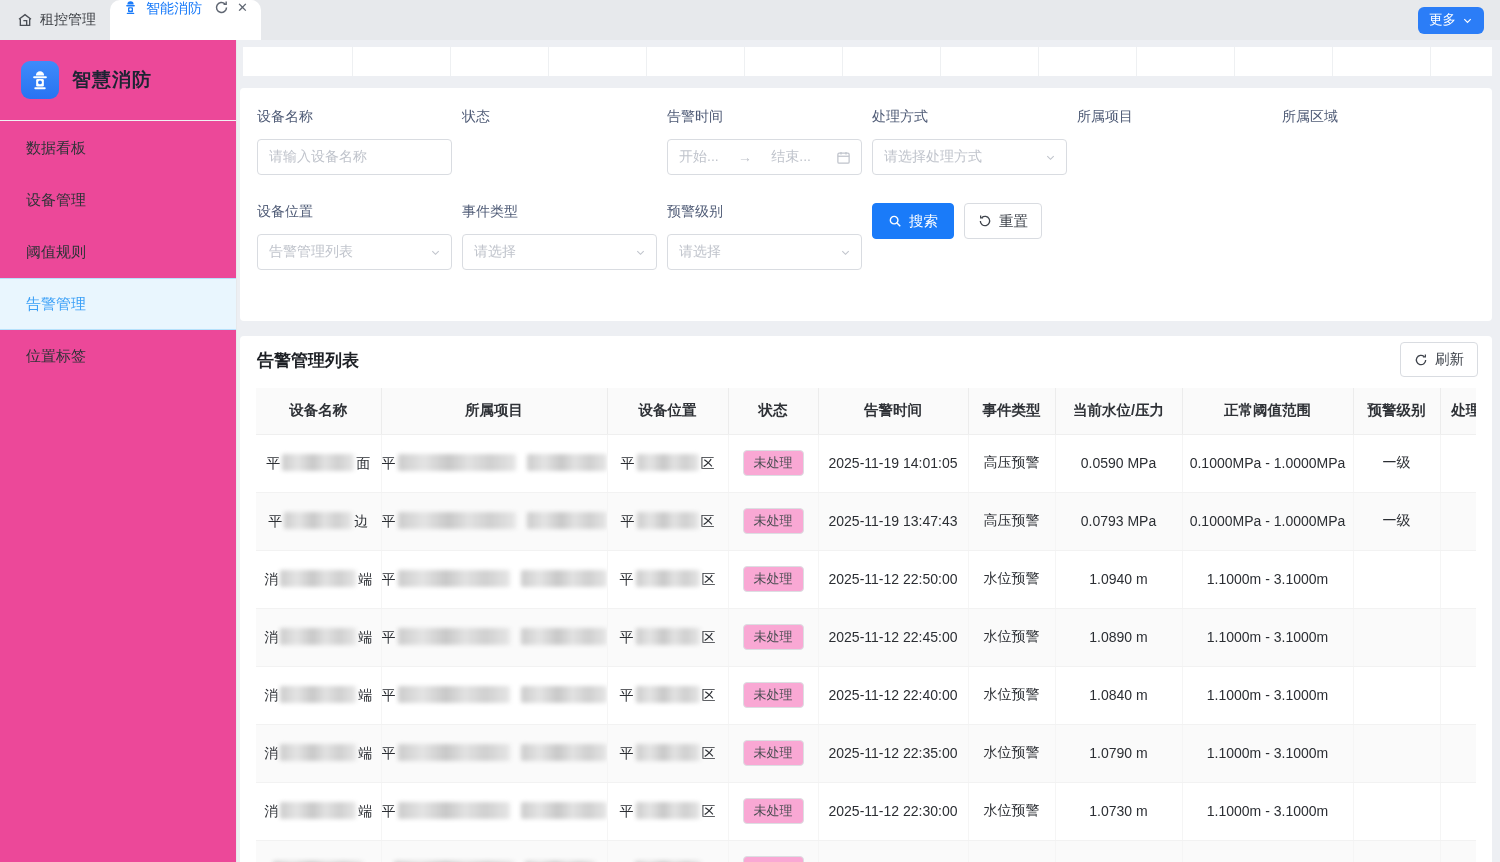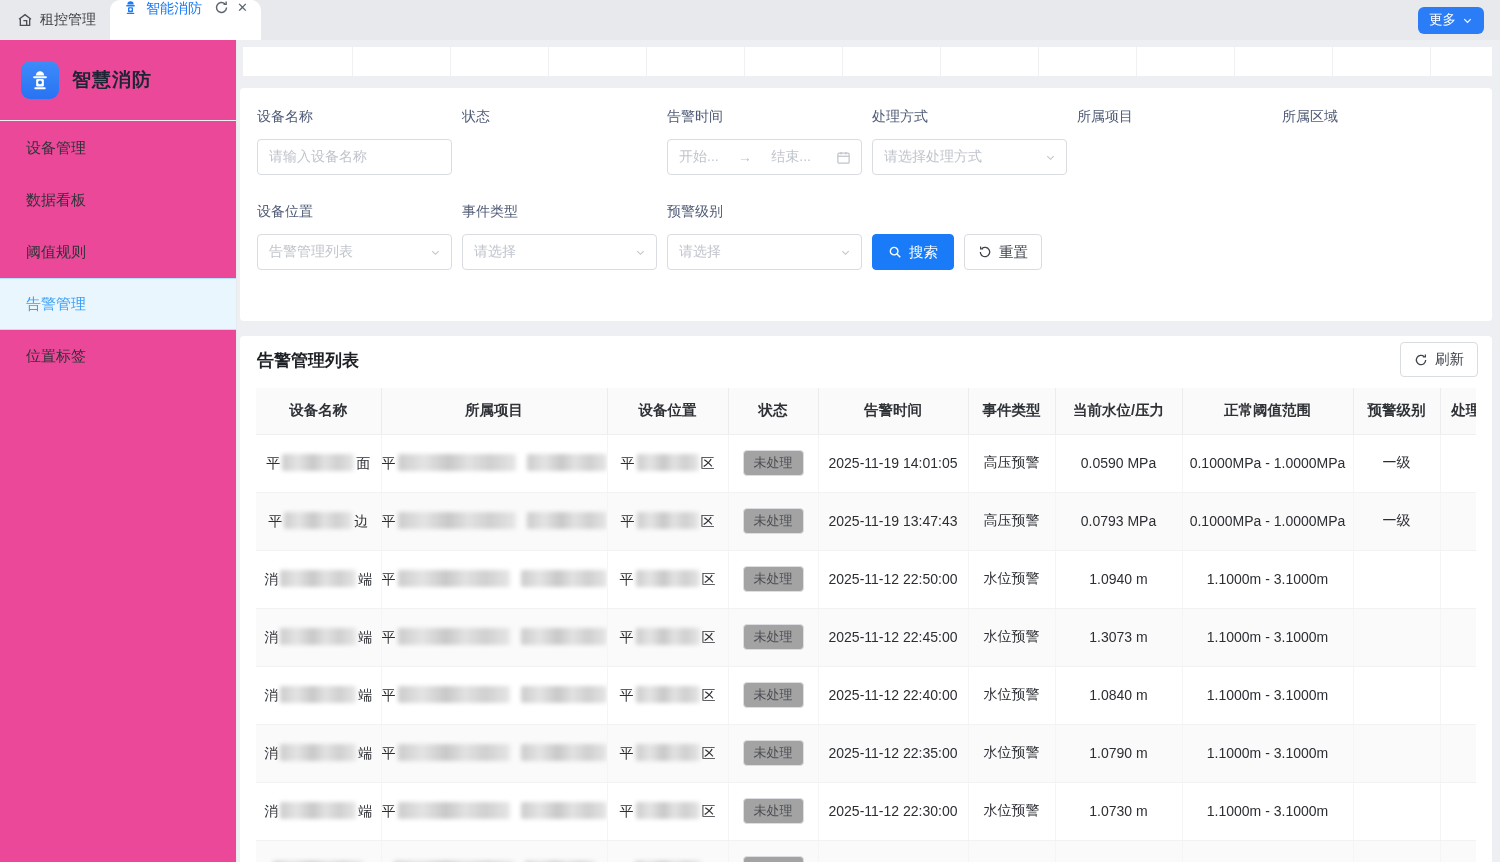--- a/index.html
+++ b/index.html
@@ -75,21 +75,21 @@
   .field { width: 195px; margin: 0 10px 28px 0; }
   .field-label { font-size: 14px; color: #4f5b76; margin-bottom: 13px; }
   .control {
     position: relative; height: 36px; border: 1px solid #d9dce1; border-radius: 4px;
     background: #fff; display: flex; align-items: center; padding: 0 11px;
     font-size: 14px; color: #c0c4cc;
   }
   .control .chevron, .control .cal { position: absolute; right: 10px; display: flex; }
   .daterange { justify-content: space-between; padding-right: 50px; }
   .daterange .arrow { color: #c0c4cc; font-size: 14px; padding: 0 4px; }
-  .btn-row { display: flex; align-items: flex-end; margin-bottom: 28px; }
+  .btn-row { display: flex; align-items: flex-start; margin-bottom: 28px; }
   .btn {
     height: 36px; border-radius: 4px; font-size: 14.5px; font-family: inherit;
     display: inline-flex; align-items: center; gap: 7px; cursor: pointer;
   }
   .btn-primary { background: #1a7bf9; color: #ffffff; border: 1px solid #1a7bf9; padding: 0 15px; }
   .btn-plain { background: #ffffff; color: #3f444c; border: 1px solid #d9dce1; padding: 0 13px; margin-left: 10px; }
 
   
   .table-card { top: 296px; height: 620px; }
   .table-card-head { position: relative; height: 52px; }
@@ -107,21 +107,21 @@
   tbody td {
     height: 58px; text-align: center; font-size: 14px; color: #2b2e33;
     border-bottom: 1px solid #f2f2f2; border-right: 1px solid #f5f5f5;
     white-space: nowrap; overflow: hidden;
   }
   tbody td:last-child { border-right: none; }
   tbody tr:nth-child(even) { background: #fafafa; }
 
   .tag {
     display: inline-block; padding: 4px 10px; font-size: 13px; color: #4a4d52;
-    background: #a3a3a3; border: 1px solid #dcdee2; border-radius: 4px; line-height: 1.2;
+    background: #f9a8d4; border: 1px solid #dcdee2; border-radius: 4px; line-height: 1.2;
   }
   .blur-seg {
     display: inline-block; vertical-align: -3px; height: 17px; border-radius: 2px;
     background: linear-gradient(90deg,#cccccc,#e4e4e4 22%,#c8c8c8 43%,#e2e2e2 60%,#d0d0d0 78%,#e6e6e6);
     filter: blur(2.2px); margin: 0 2px;
   }
   .gap-seg { display: inline-block; }
   svg { display: block; }
 </style>
 </head>
@@ -175,22 +175,22 @@
         <path d="M12 2.5 a4.5 4.5 0 0 1 4.5 4.5 h-9 a4.5 4.5 0 0 1 4.5-4.5z"></path>
         <rect x="4.5" y="7.8" width="15" height="2.2" rx="1.1"></rect>
         <rect x="7.8" y="10.8" width="8.4" height="8.4" rx="1.4"></rect>
         <circle cx="12" cy="14.6" r="2.1" fill="#2d7af6"></circle>
         <rect x="5.8" y="19.8" width="12.4" height="2.2" rx="1"></rect>
       </svg>
     </span>
     <span class="app-title">智慧消防</span>
   </div>
   <div class="menu">
+    <div class="menu-item">数据看板</div>
     <div class="menu-item">设备管理</div>
-    <div class="menu-item">数据看板</div>
     <div class="menu-item">阈值规则</div>
     <div class="menu-item active">告警管理</div>
     <div class="menu-item">位置标签</div>
   </div>
 </div>
 
 <div class="main">
   <div class="ghost-strip"></div>
 
   <div class="card filter-card">
@@ -380,21 +380,21 @@
               <td></td>
               <td>--</td>
             </tr>
             <tr>
               <td><span>消</span><span class="blur-seg" style="width: 76px;"></span><span>端</span></td>
               <td><span>平</span><span class="blur-seg" style="width: 112px;"></span><span class="gap-seg" style="width: 7px;"></span><span class="blur-seg" style="width: 86px;"></span></td>
               <td><span>平</span><span class="blur-seg" style="width: 64px;"></span><span>区</span></td>
               <td><span class="tag">未处理</span></td>
               <td>2025-11-12 22:45:00</td>
               <td>水位预警</td>
-              <td>1.3073 m</td>
+              <td>1.0890 m</td>
               <td>1.1000m - 3.1000m</td>
               <td></td>
               <td>--</td>
             </tr>
             <tr>
               <td><span>消</span><span class="blur-seg" style="width: 76px;"></span><span>端</span></td>
               <td><span>平</span><span class="blur-seg" style="width: 112px;"></span><span class="gap-seg" style="width: 7px;"></span><span class="blur-seg" style="width: 86px;"></span></td>
               <td><span>平</span><span class="blur-seg" style="width: 64px;"></span><span>区</span></td>
               <td><span class="tag">未处理</span></td>
               <td>2025-11-12 22:40:00</td>

